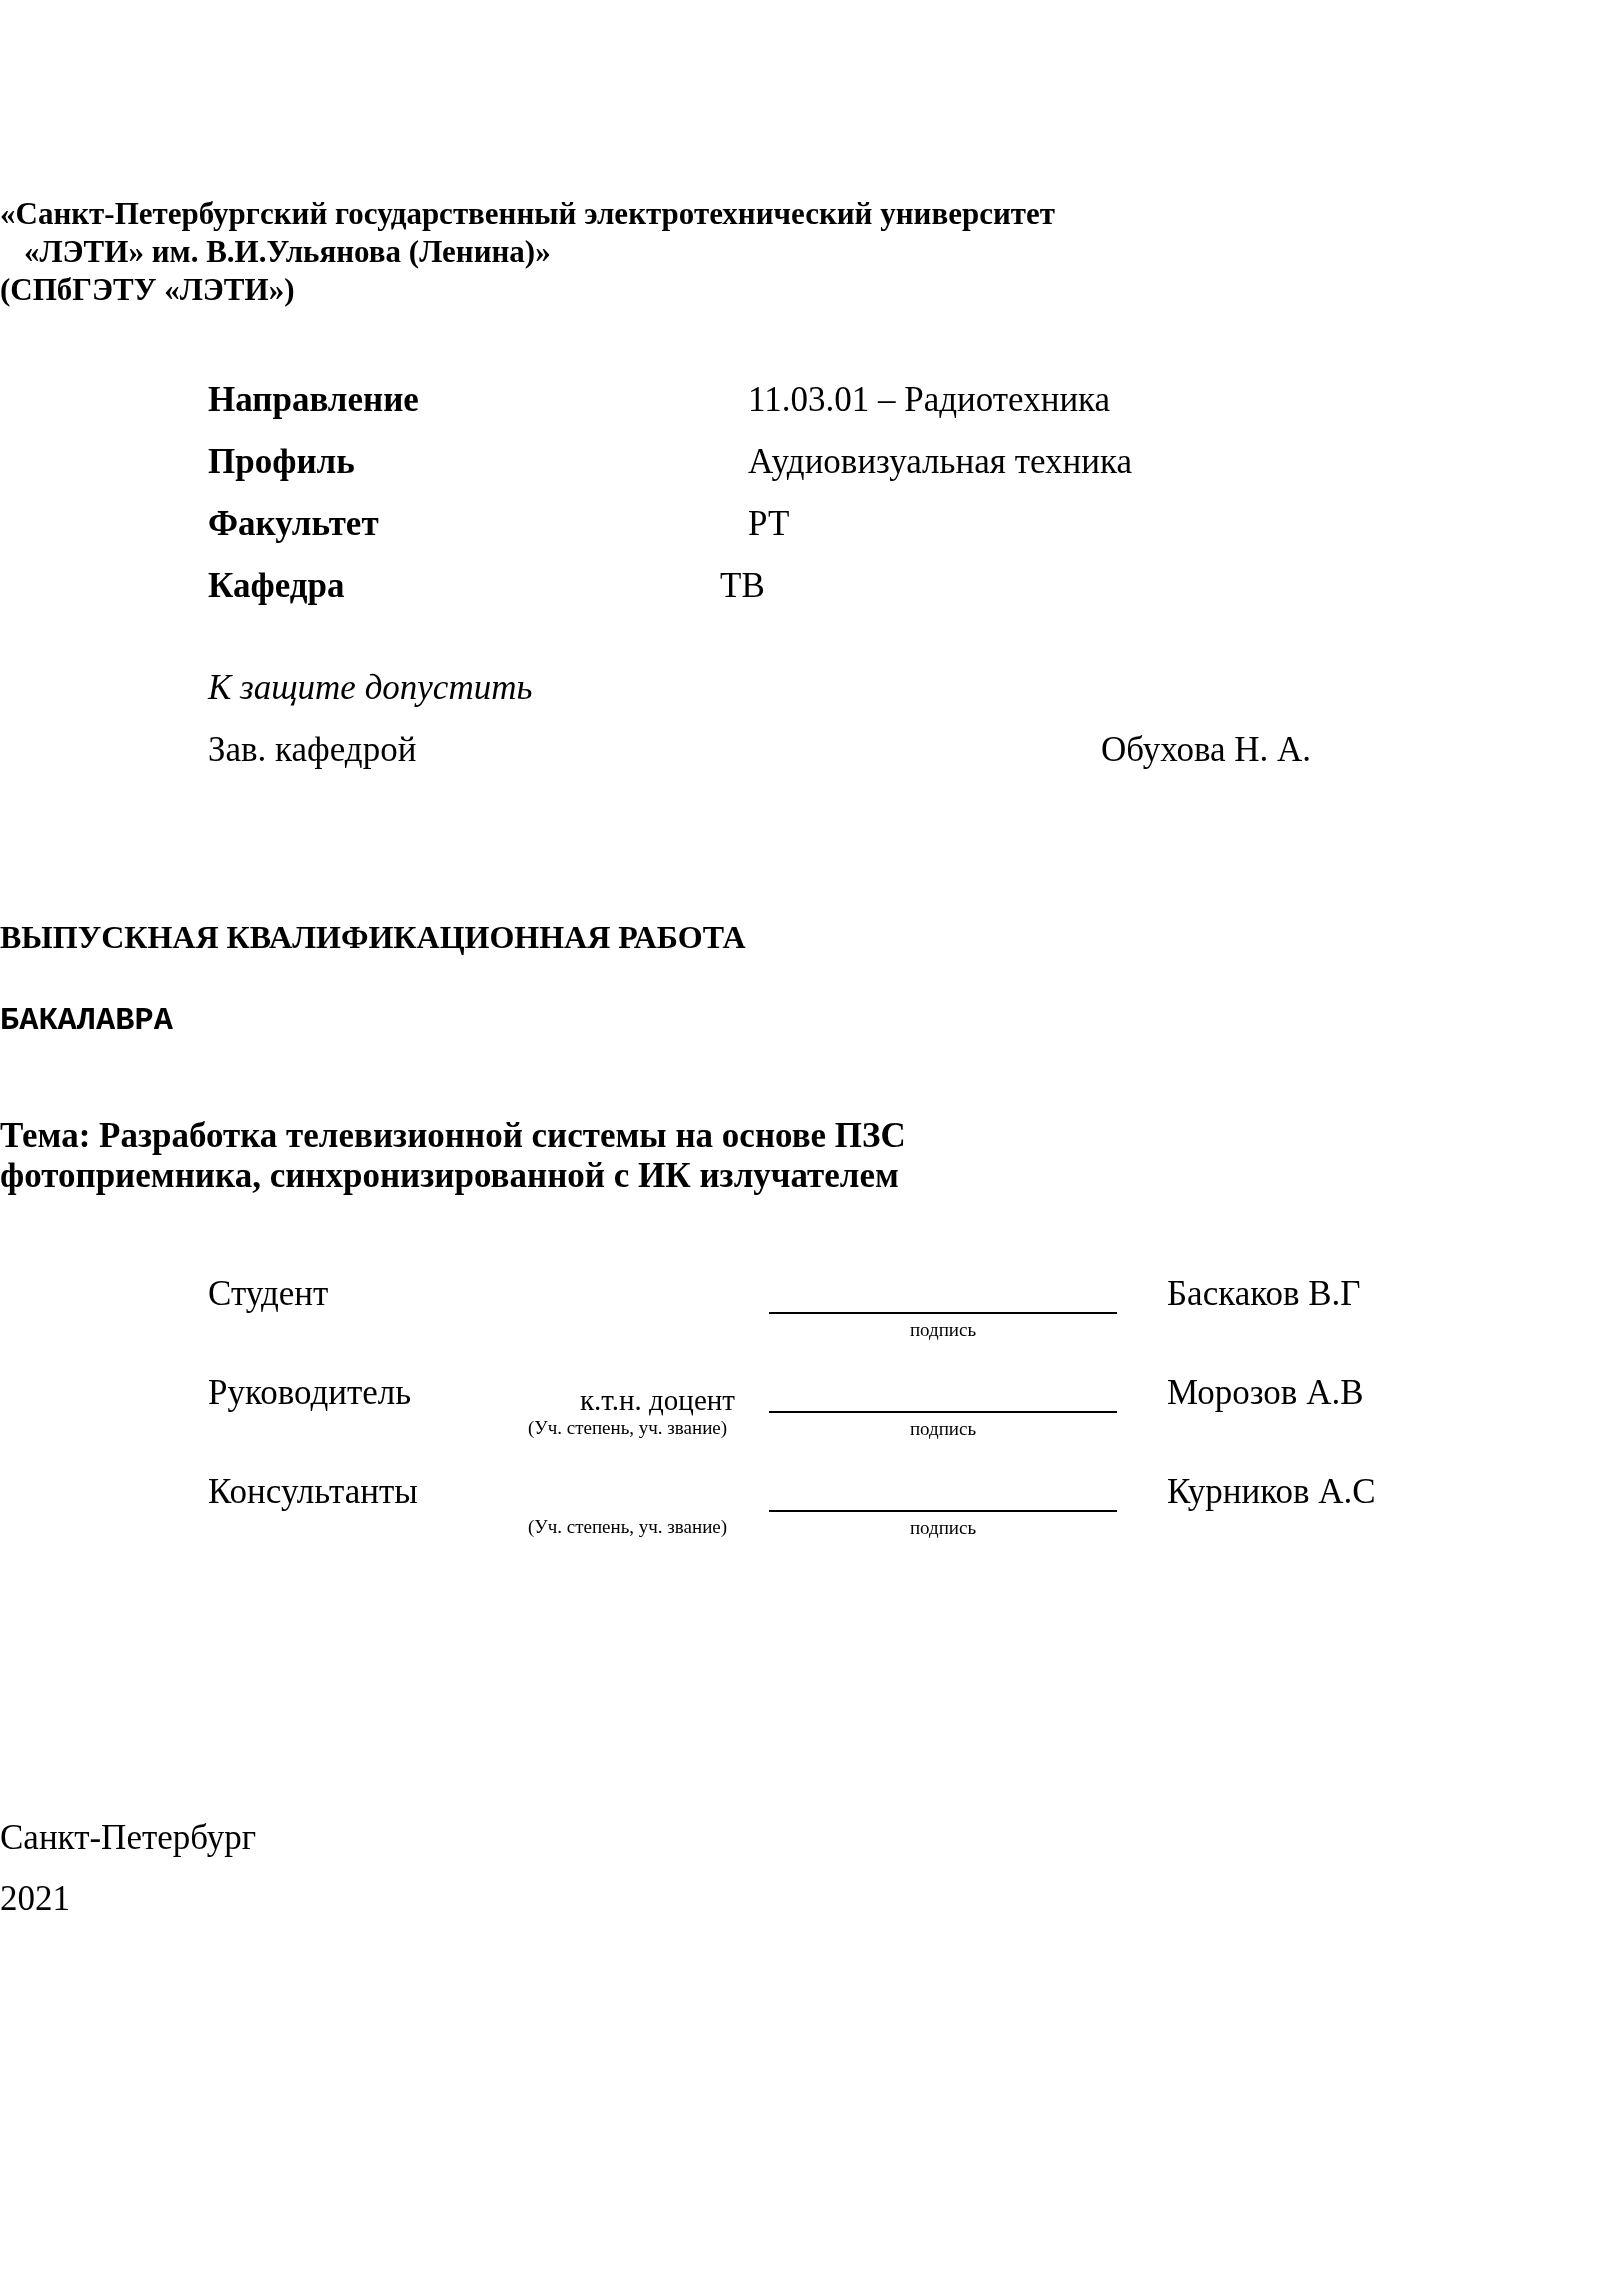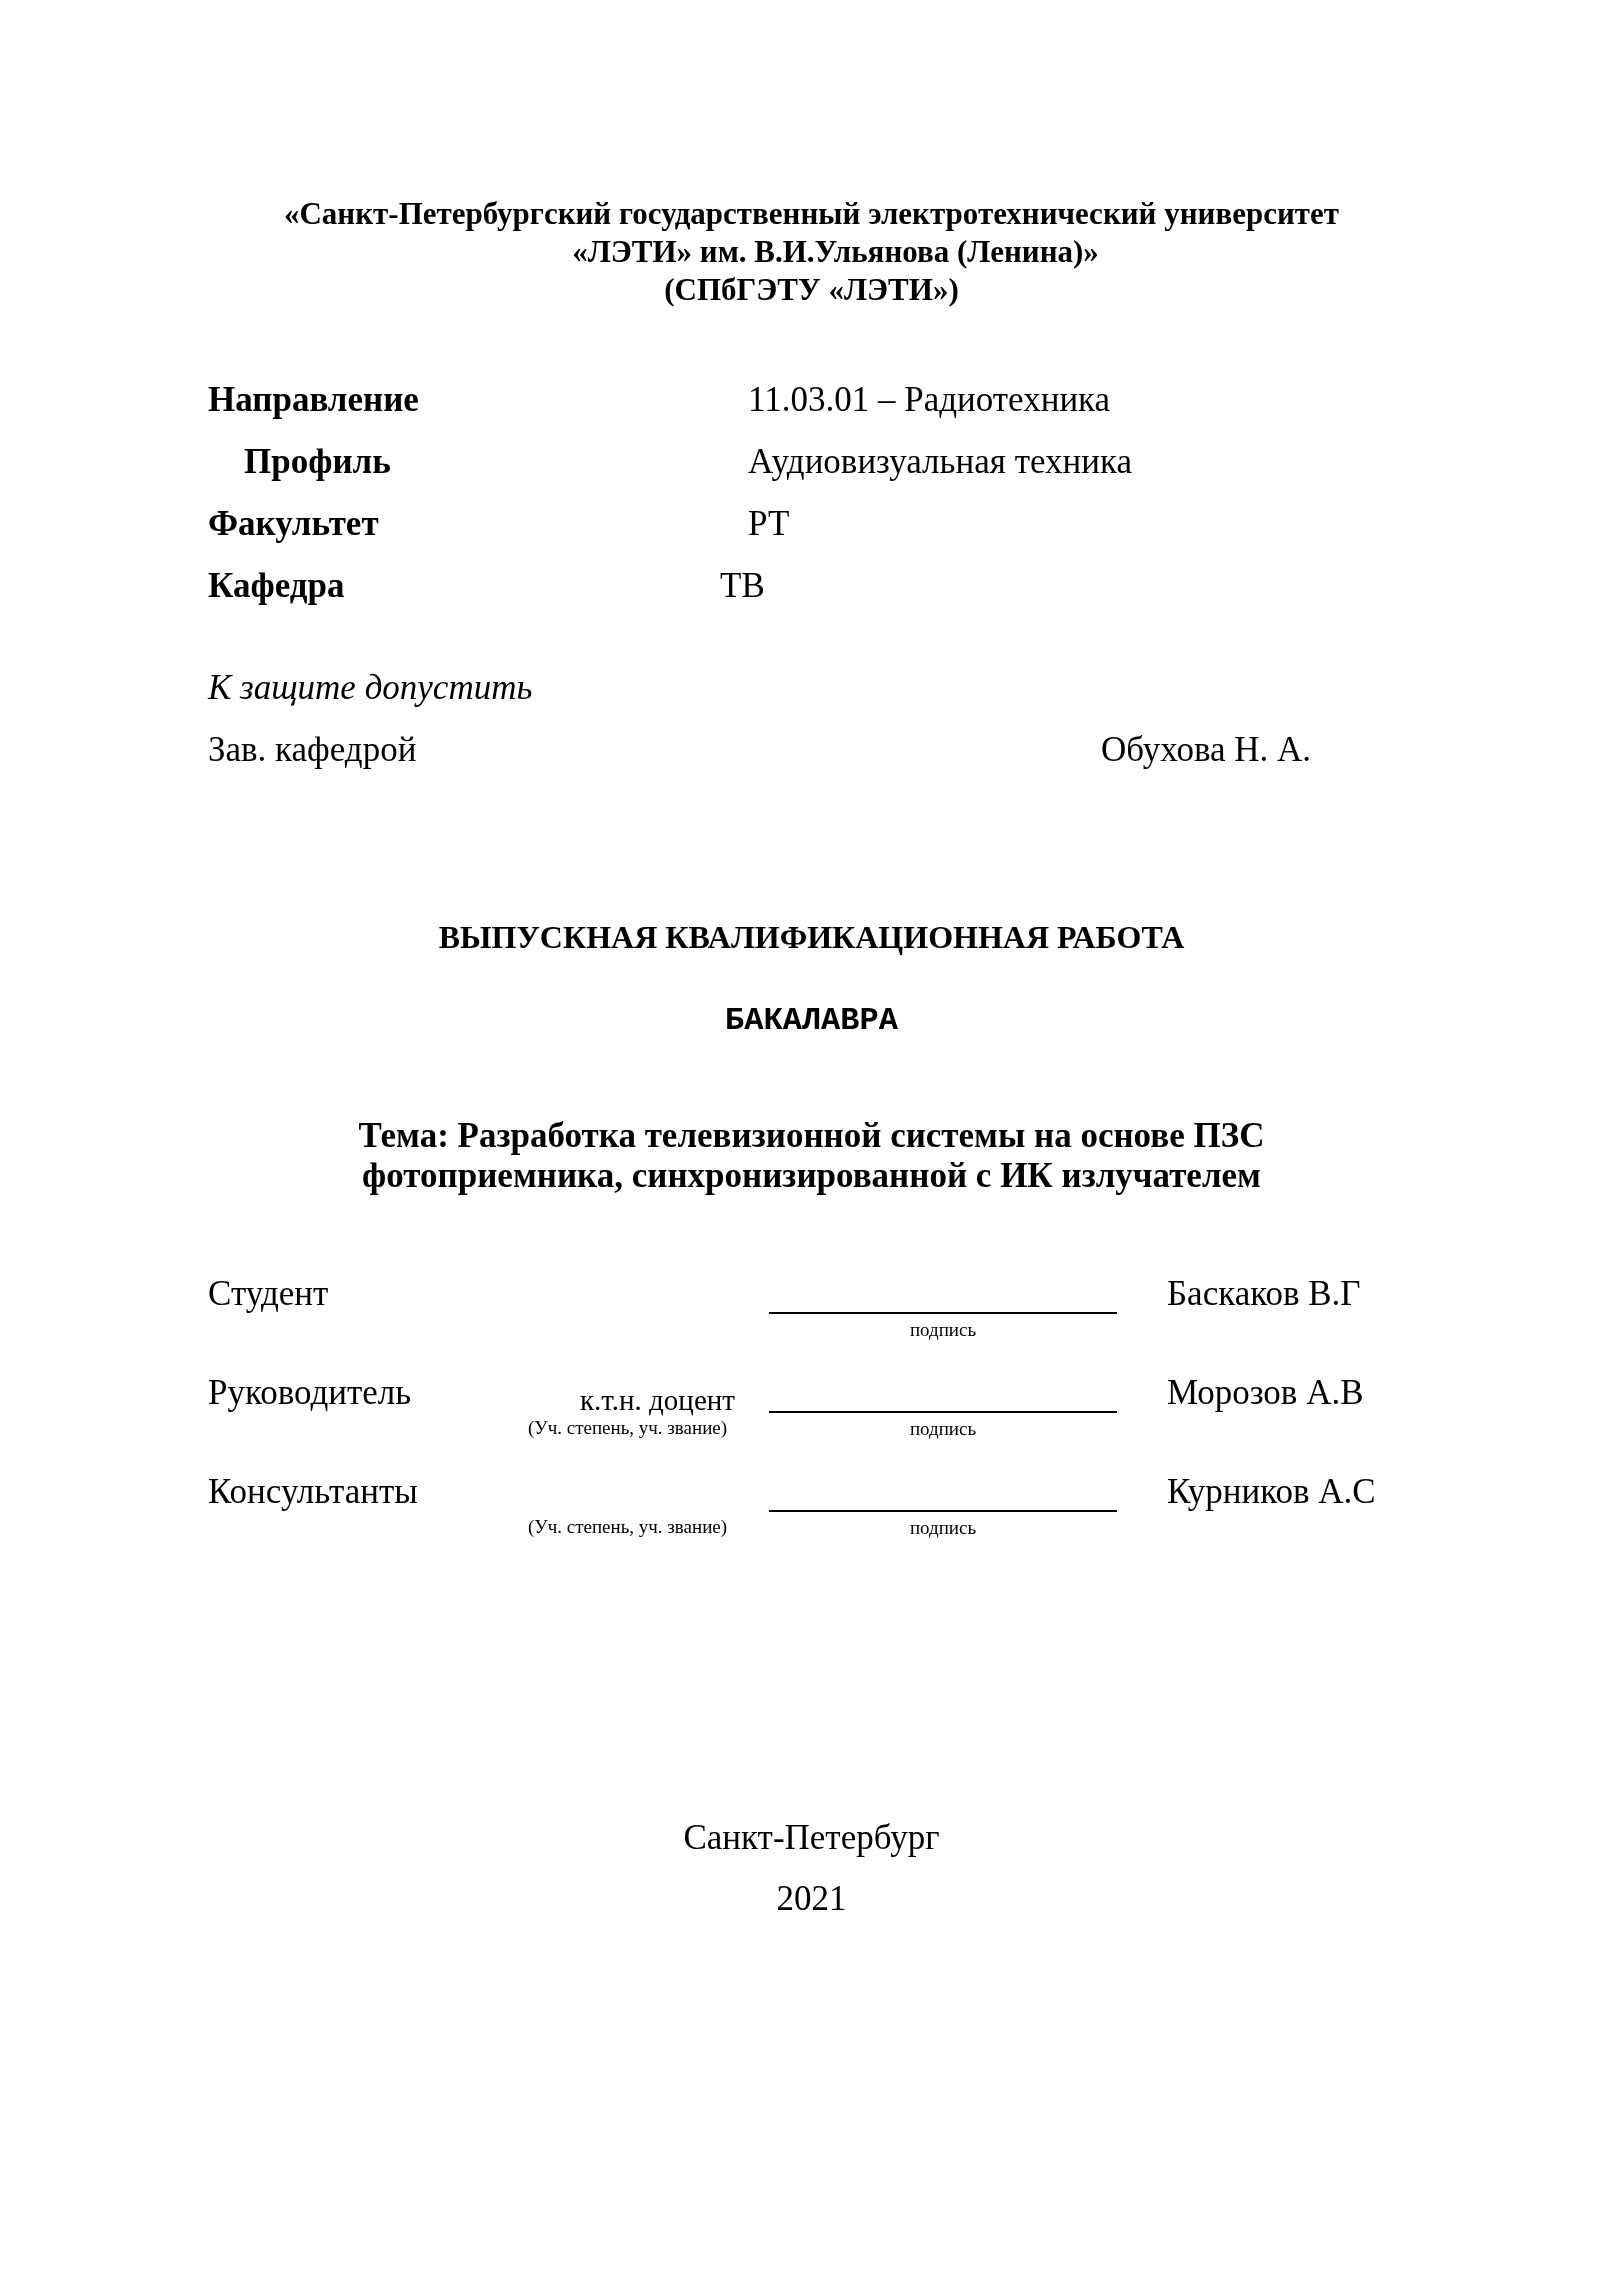--- a/index.html
+++ b/index.html
@@ -13,21 +13,21 @@
       position: relative;
       overflow: hidden;
       font-family: "Liberation Serif", "DejaVu Serif", serif;
       color: #000000;
     }
     .abs { position: absolute; white-space: nowrap; }
     .center-block {
       position: absolute;
       left: 0;
       width: 1623px;
-      text-align: center;
+      text-align: left;
     }
     .uni-line {
       font-weight: bold;
       font-size: 31px;
       line-height: 38px;
     }
     .info-label {
       font-weight: bold;
       font-size: 35px;
       line-height: 41px;
@@ -75,21 +75,21 @@
 <body>
 
 <div class="center-block uni-line" style="top:195px;">«Санкт-Петербургский государственный электротехнический университет</div>
 <div class="center-block uni-line" style="top:233px;padding-left:24px;">«ЛЭТИ» им. В.И.Ульянова (Ленина)»</div>
 <div class="center-block uni-line" style="top:271px;">(СПбГЭТУ «ЛЭТИ»)</div>
 
 <div>
   <div class="abs info-label" style="left:208px; top:379px;">Направление</div>
   <div class="abs info-value" style="left:748px; top:379px;">11.03.01 – Радиотехника</div>
 
-  <div class="abs info-label" style="left:208px; top:441px;margin-left:36px;">Профиль</div>
+  <div class="abs info-label" style="left:208px; top:441px;">Профиль</div>
   <div class="abs info-value" style="left:748px; top:441px;">Аудиовизуальная техника</div>
 
   <div class="abs info-label" style="left:208px; top:503px;">Факультет</div>
   <div class="abs info-value" style="left:748px; top:503px;">РТ</div>
 
   <div class="abs info-label" style="left:208px; top:565px;">Кафедра</div>
   <div class="abs info-value" style="left:720px; top:565px;">ТВ</div>
 </div>
 
 <div class="abs italic-45" style="left:208px; top:667px;text-align:center;">К защите допустить</div>

